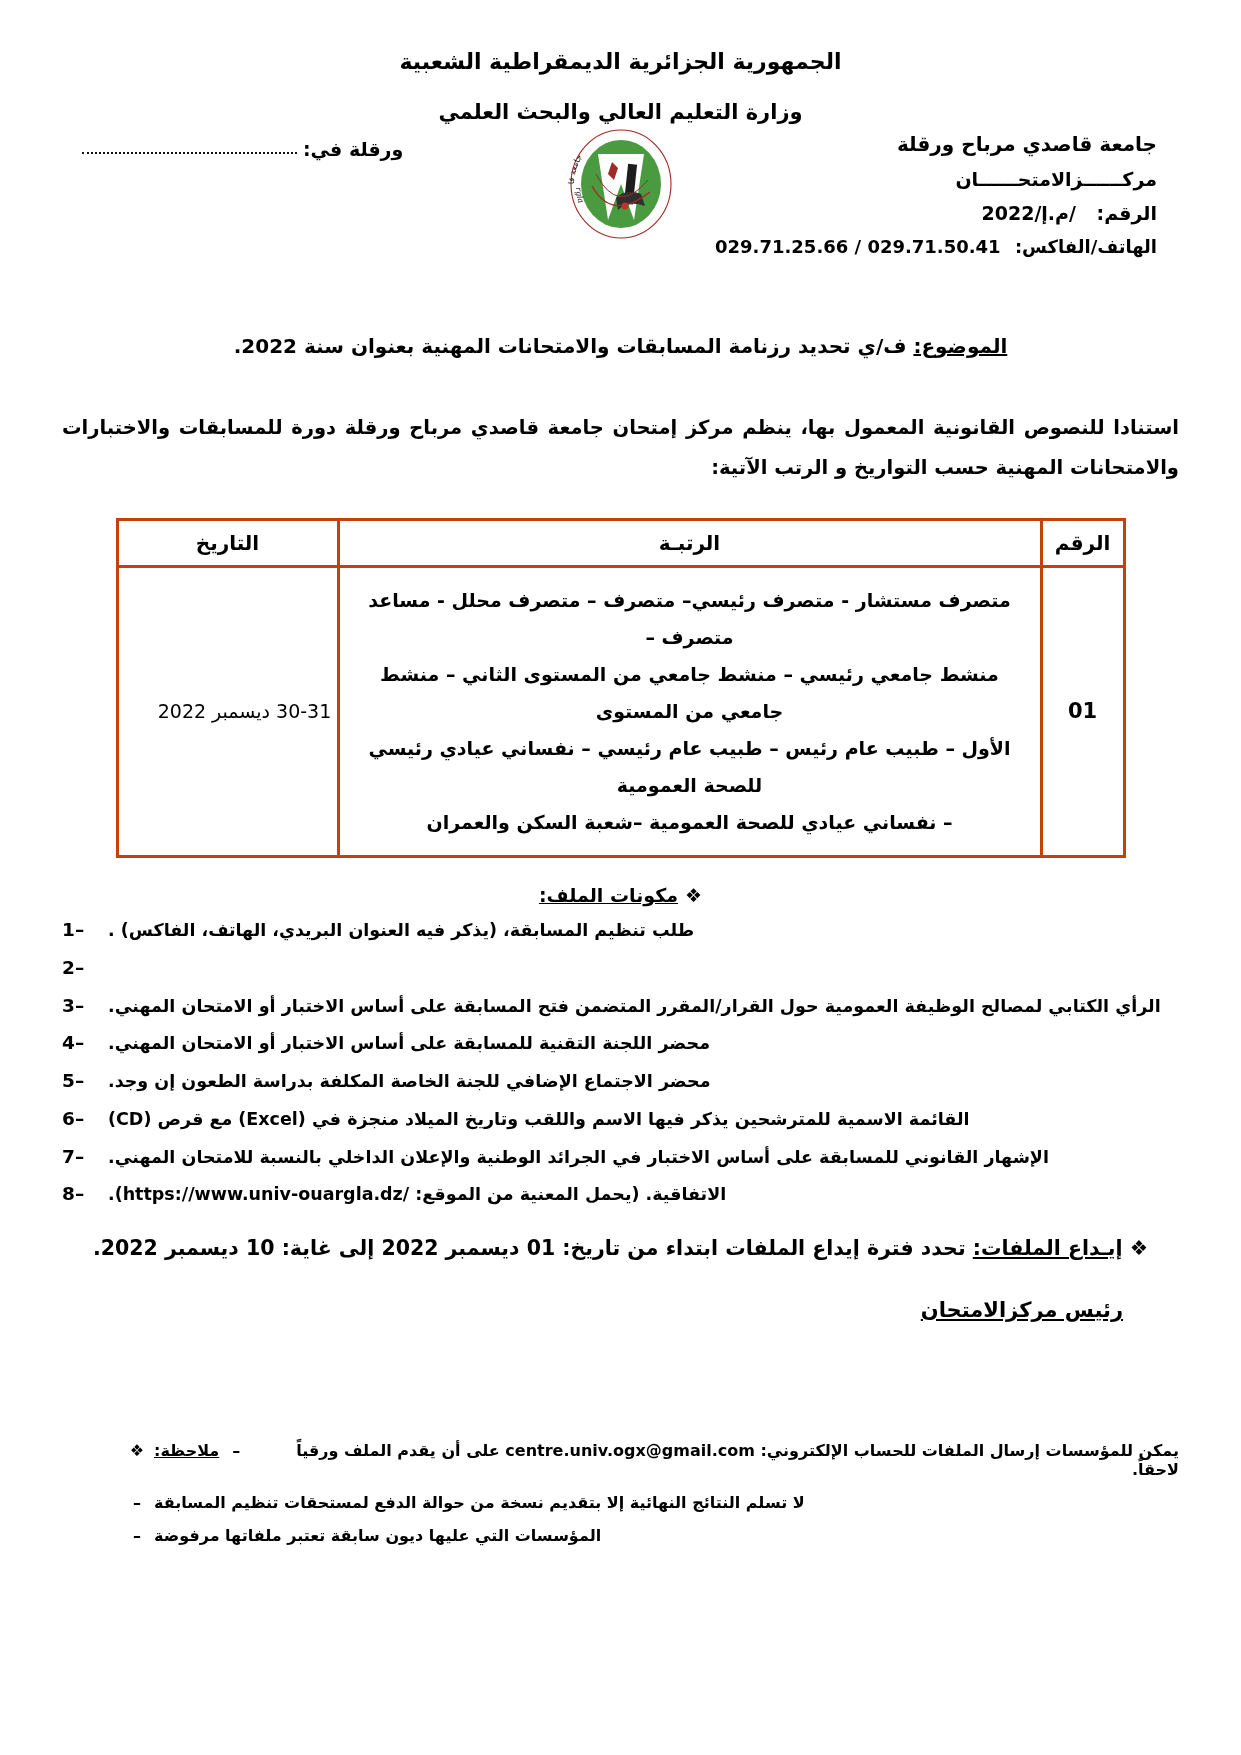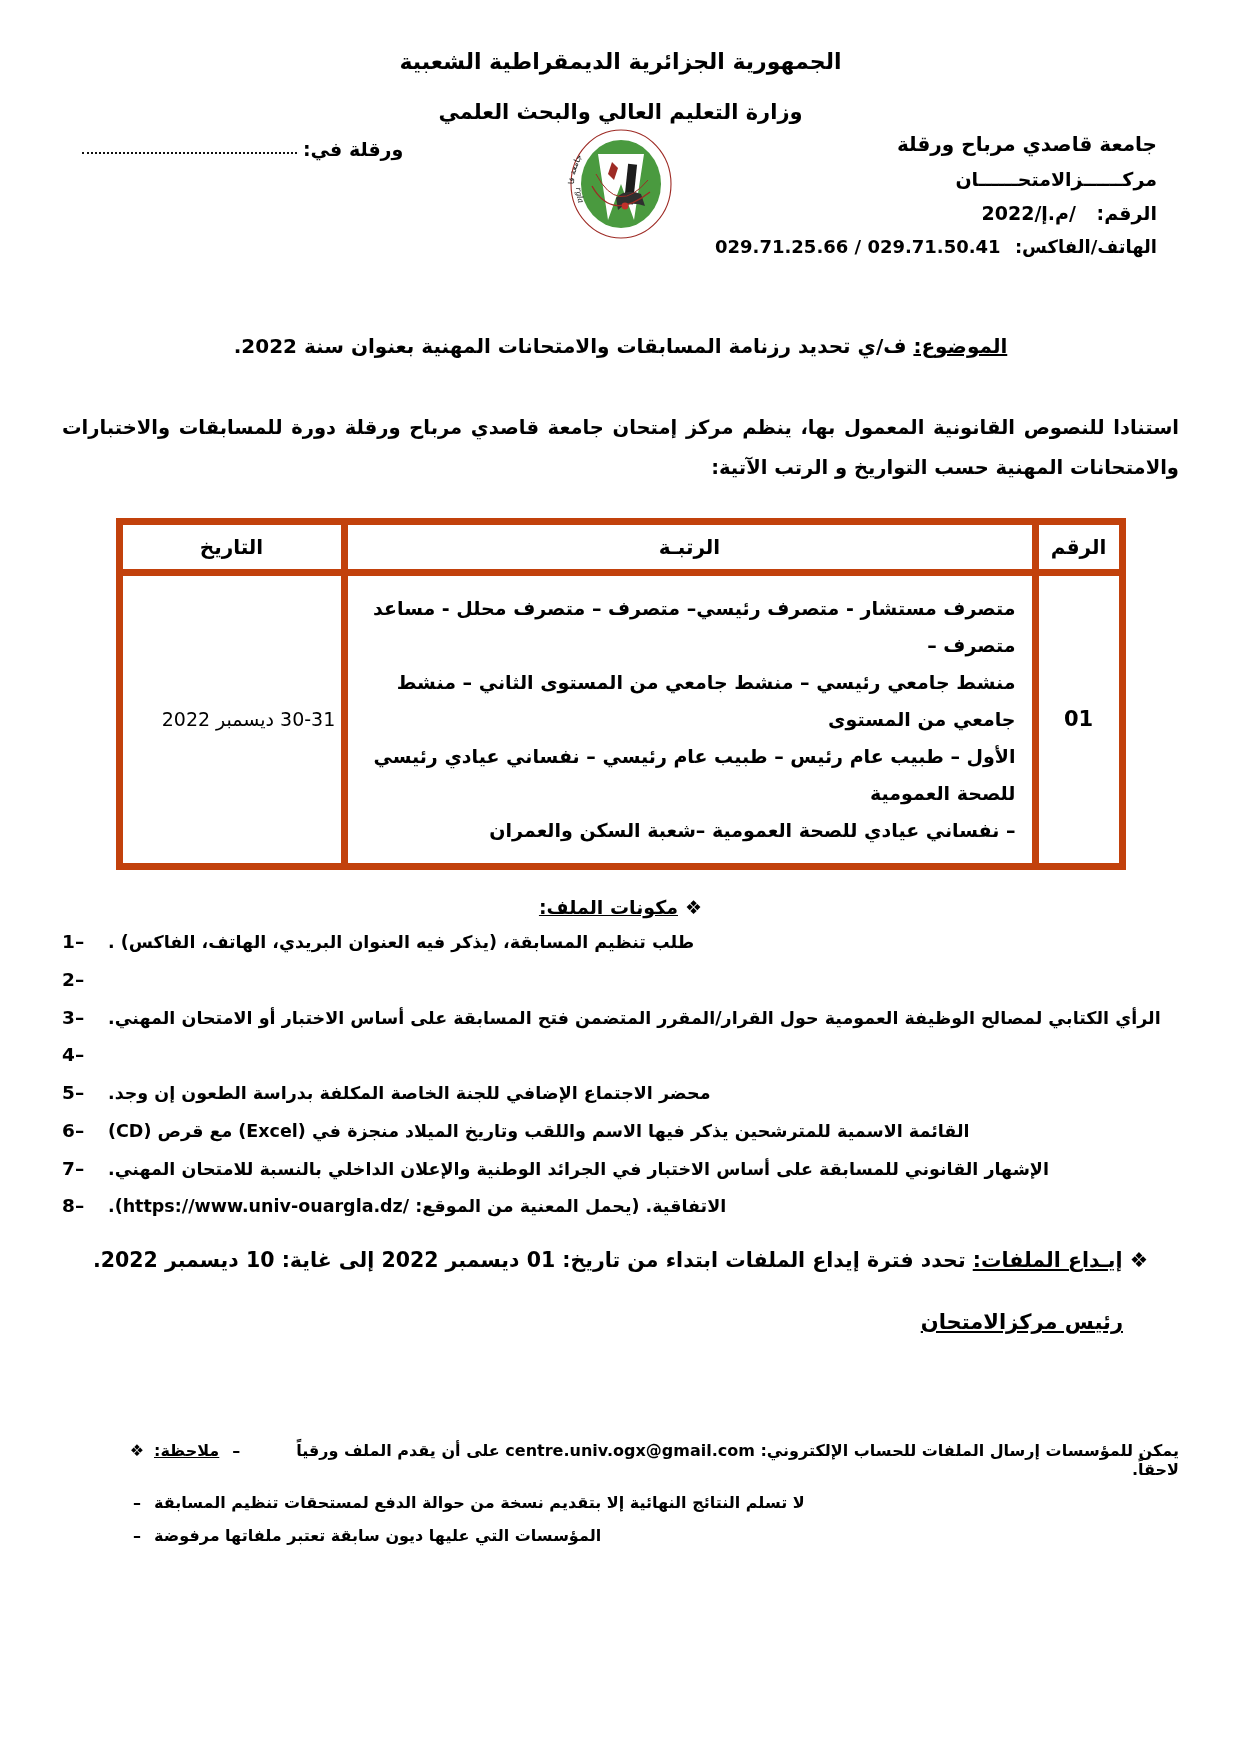--- a/index.html
+++ b/index.html
@@ -129,21 +129,21 @@
   }
 
   
   table.sched {
     margin: 30px auto 0 auto;
     border-collapse: collapse;
     width: 1010px;
     direction: rtl;
   }
   table.sched th, table.sched td {
-    border: 7px solid #c2410c;
+    border: 3px solid #c2410c;
     vertical-align: middle;
   }
   table.sched th {
     font-size: 20px;
     font-weight: bold;
     padding: 10px 4px;
     text-align: center;
   }
   .col-num { width: 72px; }
   .col-date { width: 210px; }
@@ -156,20 +156,21 @@
     text-align: center;
     font-size: 19px;
     font-weight: normal;
     padding-left: 35px;
   }
   td.rank-cell {
     padding: 14px 16px;
     font-size: 19px;
     font-weight: bold;
     line-height: 1.95;
+    text-align: center;
     direction: rtl;
   }
 
   
   .section-head {
     margin: 26px 62px 0 62px;
     text-align: center;
     font-size: 19px;
     font-weight: bold;
     direction: rtl;
@@ -341,20 +342,21 @@
       <span class="idx">–1</span>
     </li>
     <li>
       <span class="idx">–2</span>
     </li>
     <li>
       <span class="txt">الرأي الكتابي لمصالح الوظيفة العمومية حول القرار/المقرر المتضمن فتح المسابقة على أساس الاختبار أو الامتحان المهني.</span>
       <span class="idx">–3</span>
     </li>
     <li>
+      <span class="txt">محضر اللجنة التقنية للمسابقة على أساس الاختبار أو الامتحان المهني.</span>
       <span class="idx">–4</span>
     </li>
     <li>
       <span class="txt">محضر الاجتماع الإضافي للجنة الخاصة المكلفة بدراسة الطعون إن وجد.</span>
       <span class="idx">–5</span>
     </li>
     <li>
       <span class="txt">القائمة الاسمية للمترشحين يذكر فيها الاسم واللقب وتاريخ الميلاد منجزة في (Excel) مع قرص (CD)</span>
       <span class="idx">–6</span>
     </li>

